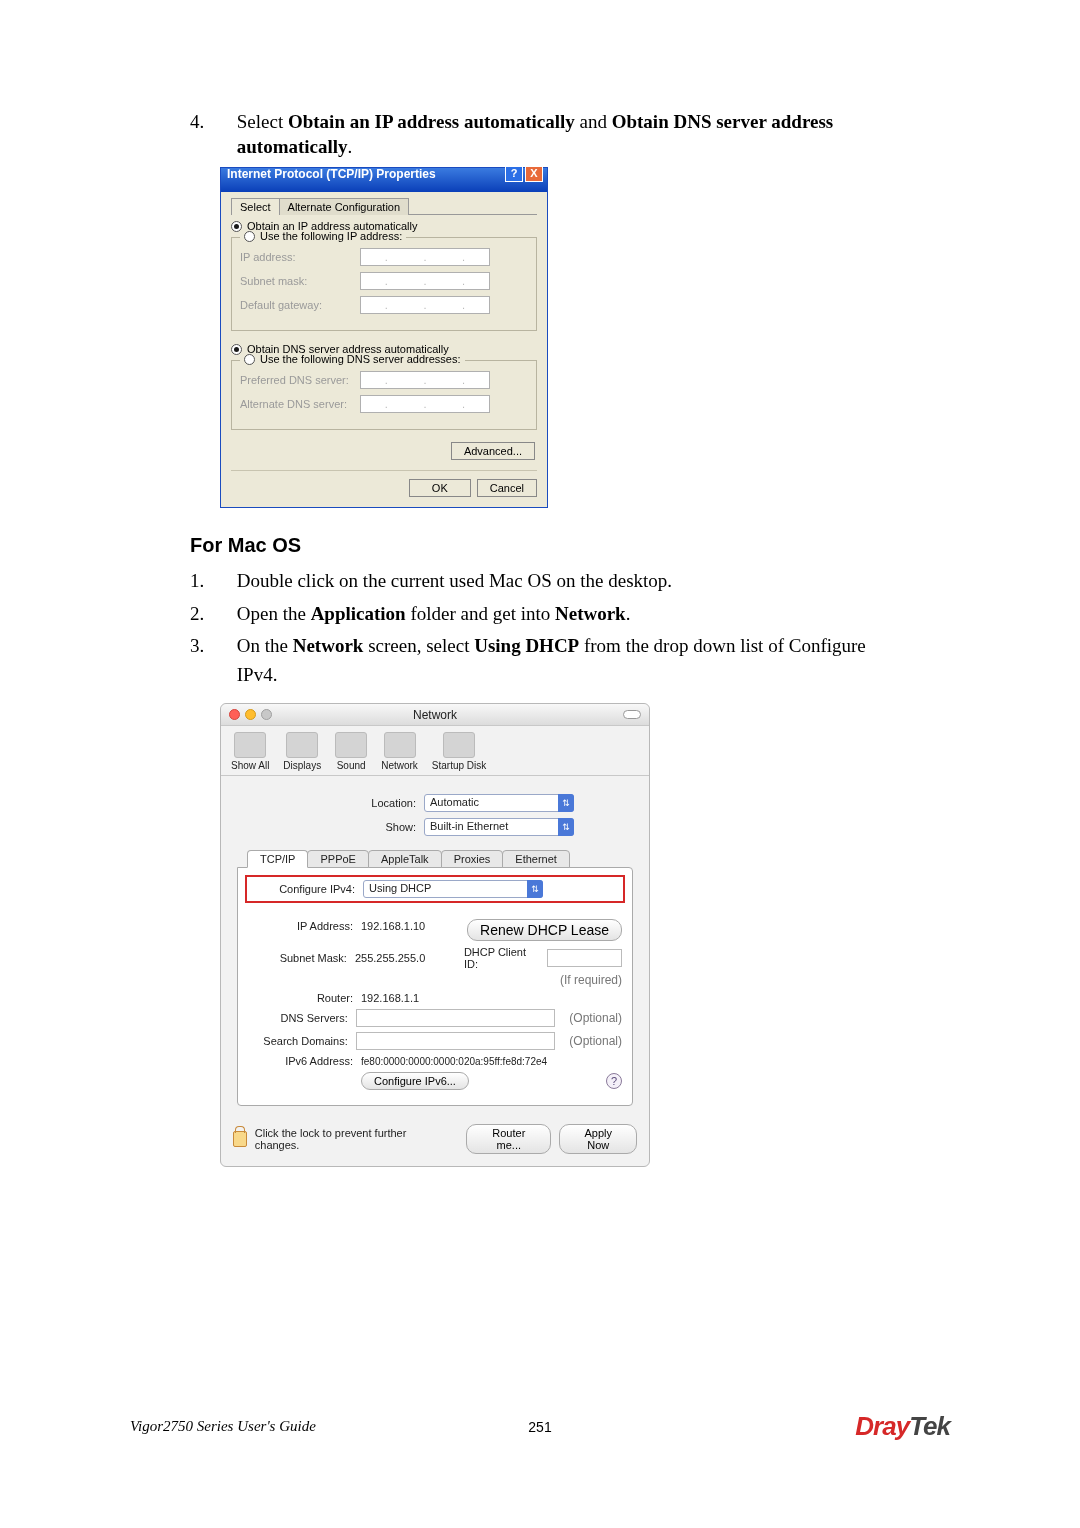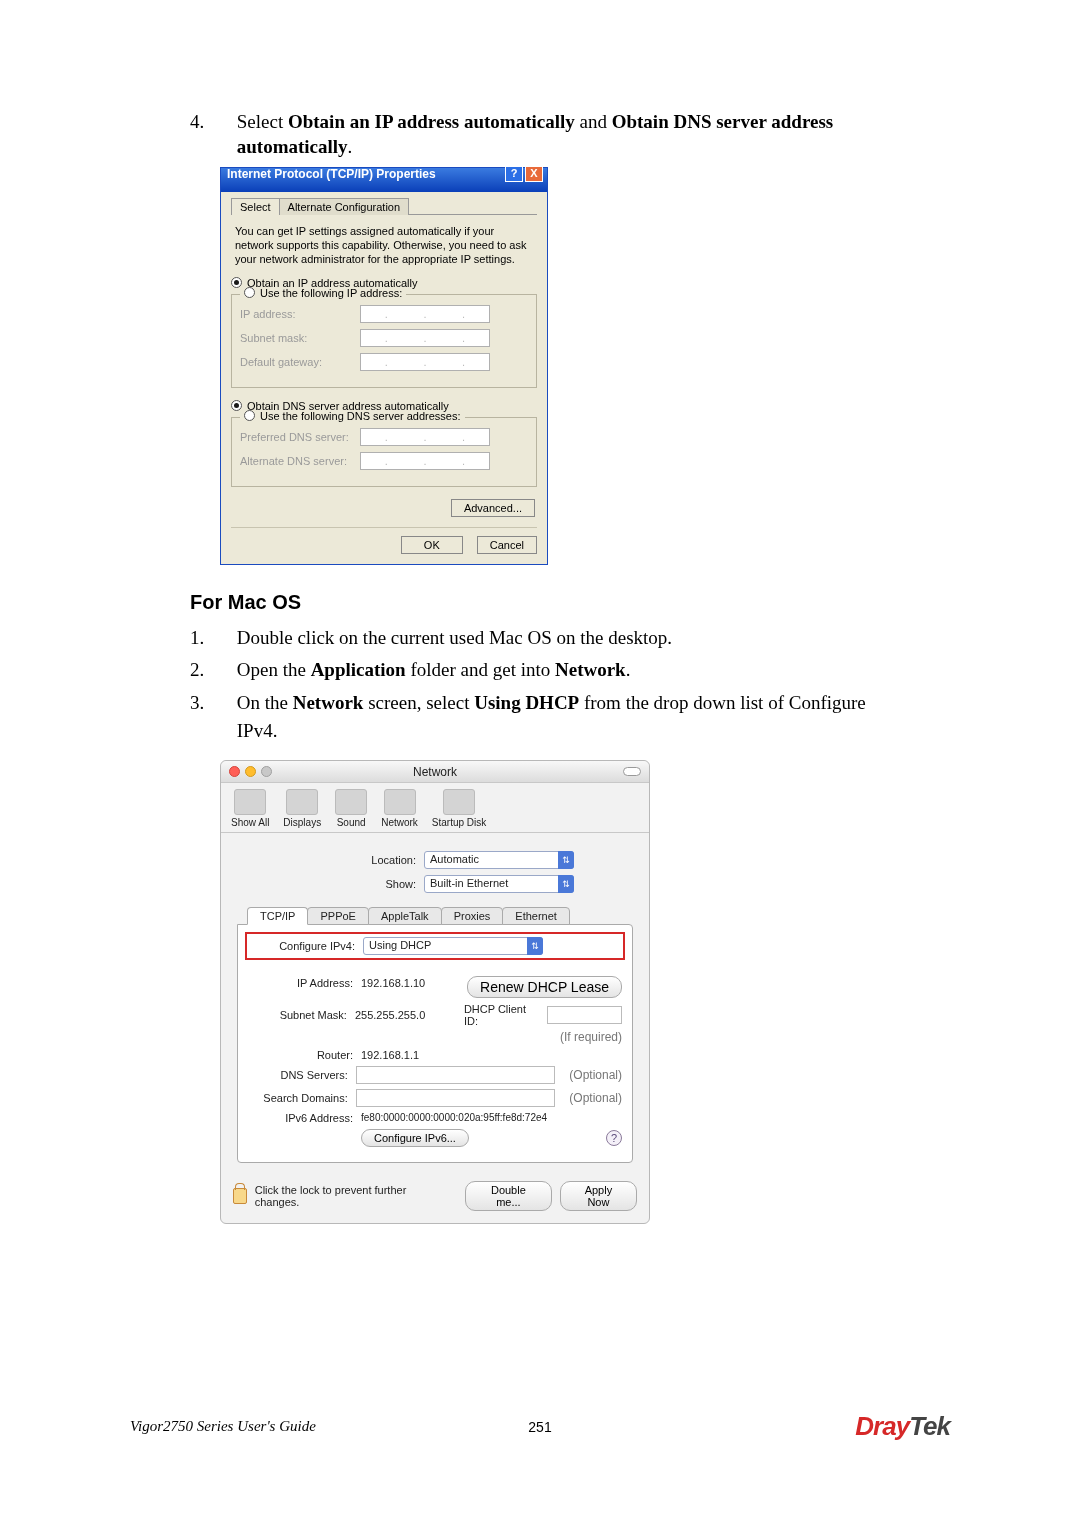--- a/index.html
+++ b/index.html
@@ -60,21 +60,21 @@
   .win-desc { margin:10px 4px 10px 4px; line-height:1.25; }
   .radio-row { margin:5px 0; display:flex; align-items:center; gap:5px; }
   .radio { width:11px; height:11px; border:1px solid #555; border-radius:50%; display:flex; align-items:center; justify-content:center; background:#fff; }
   .radio.sel::after { content:""; width:5px; height:5px; background:#1a1a1a; border-radius:50%; display:block; }
   .fieldset { border:1px solid #b8b4a0; padding:6px 8px 10px 8px; margin-top:2px; }
   .frow { display:flex; align-items:center; margin:6px 0; }
   .flabel { width:120px; color:#9a9a9a; }
   .fip { width:130px; height:18px; border:1px solid #b0b0b0; background:#fff; display:flex; justify-content:space-around; align-items:center; padding:0 6px; }
   .fip span { color:#bbb; }
   .win-btn { border:1px solid #888; background:#ece9d8; padding:2px 12px; font-size:11px; font-family:Tahoma, Arial, sans-serif; }
-  .win-btn-row { display:flex; justify-content:flex-end; gap:14px; margin-top:8px; }
+  .win-btn-row { display:flex; justify-content:flex-end; gap:6px; margin-top:8px; }
   .adv-row { display:flex; justify-content:flex-end; margin-top:12px; padding-right:2px; }
 
   .heading2 { font-weight:bold; font-size:20px; margin-top:26px; font-family: Arial, Helvetica, sans-serif; }
   .ol { margin-top:10px; }
   .ol-item { font-size:19px; line-height:1.5; margin:4px 0; }
   .ol-item .num { display:inline-block; width:42px; vertical-align:top; }
   .ol-item .body { display:inline-block; width:660px; vertical-align:top; }
 
   
   .mac-dialog {
@@ -156,21 +156,20 @@
         <span class="win-tbtn help">?</span>
         <span class="win-tbtn">X</span>
       </span>
     </div>
     <div class="win-body">
       <div class="win-tabs">
         <div class="win-tab active">Select</div>
         <div class="win-tab inactive">Alternate Configuration</div>
       </div>
       <div class="win-tabline"></div>
-      <div class="win-desc">You can get IP settings assigned automatically if your network supports this capability. Otherwise, you need to ask your network administrator for the appropriate IP settings.</div>
 
       <div class="radio-row">
         <span class="radio sel"></span>
         <span>Obtain an IP address automatically</span>
       </div>
       <div class="fieldset">
         <div class="radio-row" style="margin-top:-14px; background:#ece9d8; width:fit-content; padding:0 4px;">
           <span class="radio"></span>
           <span>Use the following IP address:</span>
         </div>
@@ -354,21 +353,21 @@
           <button class="mac-btn">Configure IPv6...</button>
           <div style="flex:1"></div>
           <div class="help-circle">?</div>
         </div>
       </div>
     </div>
     <div class="mac-bottom">
       <div class="lock-ico"></div>
       <span>Click the lock to prevent further changes.</span>
       <div style="flex:1"></div>
-      <button class="mac-btn">Double me...</button>
+      <button class="mac-btn">Router me...</button>
       <button class="mac-btn">Apply Now</button>
     </div>
   </div>
 
 </div>
 
 <div class="footer">
   <span>Vigor2750 Series User's Guide</span>
   <span class="pagenum">251</span>
   <span class="logo"><span class="d">Dray</span><span class="rest">Tek</span></span>

